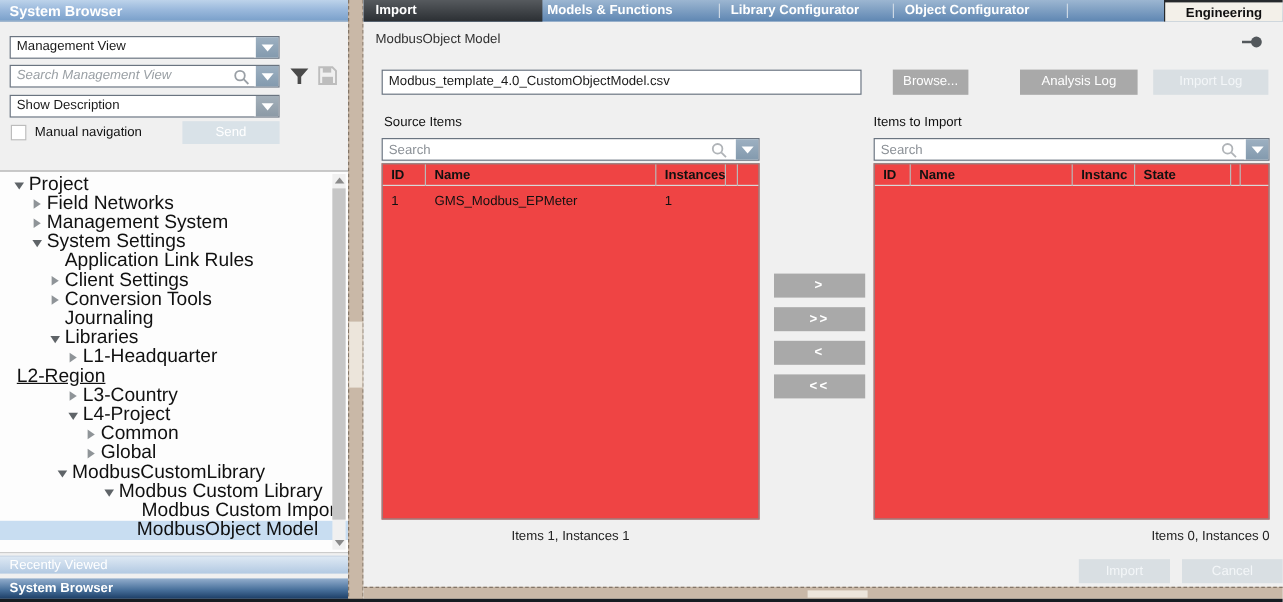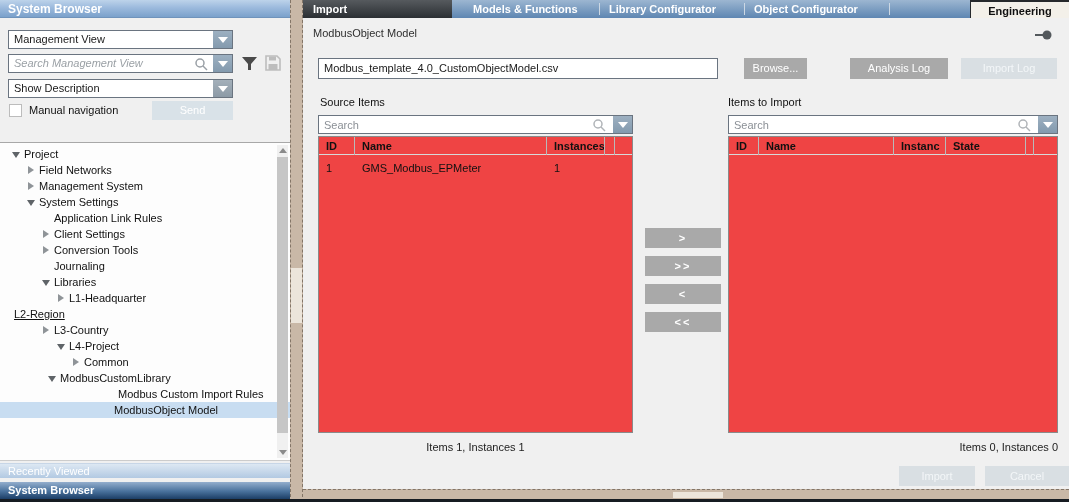--- a/index.html
+++ b/index.html
@@ -13,21 +13,21 @@
   .inputbox { background:#fff; border:1px solid #6a7480; font-size:11px; color:#1a1a1a; line-height:17px; padding-left:5px; position:absolute; }
   .dd-btn { position:absolute; right:0; top:0; bottom:0; width:20px; background:linear-gradient(#9db0c1,#839aae); border-left:1px solid #fff; }
   .dd-btn::after { content:""; position:absolute; left:5px; top:6px; border-left:5px solid transparent; border-right:5px solid transparent; border-top:6px solid #fff; }
   .placeholder { color:#9aa0a5; font-style:italic; }
   .mag { position:absolute; top:2px; width:14px; height:14px; }
   .checkbox { width:13px; height:13px; background:#fff; border:1px solid #bcbcbc; }
   .btn-light { background:#d9e2e8; color:#fff; font-size:11px; text-align:center; line-height:19px; }
 
   
   #tree { left:0; top:142px; width:290px; height:319px; background:#fdfdfd; border-top:1px solid #a8a8a8; border-bottom:1px solid #cccccc; overflow:hidden; }
-  .tree-row { height:16px; font-size:11px; color:#111; line-height:16px; display:flex; align-items:center; white-space:nowrap; }
+  .tree-row { height:16px; font-size:16px; color:#111; line-height:16px; display:flex; align-items:center; white-space:nowrap; }
   .tree-row.selected { background:#c8ddf1; }
   .tw { display:inline-block; width:14px; flex:0 0 14px; position:relative; height:16px; }
   .tw.exp::after { content:""; position:absolute; left:2px; top:6px; border-left:4px solid transparent; border-right:4px solid transparent; border-top:6px solid #5f6468; }
   .tw.col::after { content:""; position:absolute; left:3px; top:4px; border-top:4px solid transparent; border-bottom:4px solid transparent; border-left:6px solid #8f9498; }
   
   #tree-scroll { position:absolute; right:2px; top:2px; width:11px; height:313px; background:#f0f0f0; }
   #tree-scroll .thumb { position:absolute; left:0; top:12px; width:11px; height:276px; background:#c6c6c6; }
   .sb-arrow { position:absolute; left:2px; width:0; height:0; }
   .sb-up { top:3px; border-left:4px solid transparent; border-right:4px solid transparent; border-bottom:5px solid #8a8a8a; }
   .sb-down { bottom:3px; border-left:4px solid transparent; border-right:4px solid transparent; border-top:5px solid #8a8a8a; }
@@ -38,21 +38,21 @@
   
   #separator { left:290px; top:0; width:13px; height:502px; background:#c9b8a7; border-left:1px dashed #837567; border-right:1px dashed #837567; }
   #separator .handle { position:absolute; left:0; top:268px; width:11px; height:55px; background:#ece5db; }
 
   
   #right-panel { left:303px; top:0; width:766px; height:502px; background:#f0f0f0; }
   #tab-bar { left:0; top:0; width:766px; height:18px; background:linear-gradient(#9cb6d1,#5e86b2); }
   .tab { position:absolute; top:0; height:18px; font-size:11px; font-weight:bold; line-height:18px; color:#fff; }
   .tab .sep { position:absolute; right:0; top:3px; bottom:3px; width:1px; background:#ccd8e4; }
   #tab-import { left:0; width:149px; background:linear-gradient(#565a5e,#2b2f33); padding-left:10px; }
-  #tab-models { left:149px; width:148px; padding-left:21px; }
+  #tab-models { left:149px; width:148px; padding-left:4px; }
   #tab-library { left:297px; width:145px; padding-left:9px; }
   #tab-object { left:442px; width:145px; padding-left:9px; }
   #tab-eng { left:667px; width:99px; background:#f3f0e9; color:#101010; text-align:center; border-top:2px solid #26292c; border-left:1px solid #26292c; }
 
   .crumb { left:10px; top:27px; font-size:11px; color:#2f2f2f; }
   #pin-icon { left:730px; top:30px; width:20px; height:10px; }
 
   .btn-gray { position:absolute; background:#a9a9a9; color:#fff; font-size:11px; text-align:center; line-height:21px; }
   .btn-disabled { position:absolute; background:#d9dfe3; color:#f3f6f8; font-size:11px; text-align:center; line-height:21px; }
 
@@ -162,35 +162,43 @@
             <span>Libraries</span>
           </div>
           <div class="tree-row" style="padding-left: 55px; align-items: flex-end;">
             <span class="tw col"></span>
             <span>L1-Headquarter</span>
           </div>
           <div class="tree-row" style=" text-decoration: underline;">
             <span class="tw"></span>
             <span>L2-Region</span>
           </div>
-          <div class="tree-row" style="padding-left: 40px;">
+          <div class="tree-row" style="padding-left: 55px;">
             <span class="tw col"></span>
             <span>L3-Country</span>
           </div>
           <div class="tree-row" style="padding-left: 55px;">
             <span class="tw exp"></span>
             <span>L4-Project</span>
           </div>
           <div class="tree-row" style="padding-left: 70px;">
             <span class="tw col"></span>
             <span>Common</span>
           </div>
+          <div class="tree-row" style="padding-left: 70px;">
+            <span class="tw col"></span>
+            <span>Global</span>
+          </div>
           <div class="tree-row" style="padding-left: 46px;">
             <span class="tw exp"></span>
             <span>ModbusCustomLibrary</span>
+          </div>
+          <div class="tree-row" style="padding-left: 85px;">
+            <span class="tw exp"></span>
+            <span>Modbus Custom Library</span>
           </div>
           <div class="tree-row" style="padding-left: 104px;">
             <span class="tw"></span>
             <span>Modbus Custom Import Rules</span>
           </div>
           <div class="tree-row selected" style="padding-left: 100px;">
             <span class="tw"></span>
             <span>ModbusObject Model</span>
           </div>
         </div>

